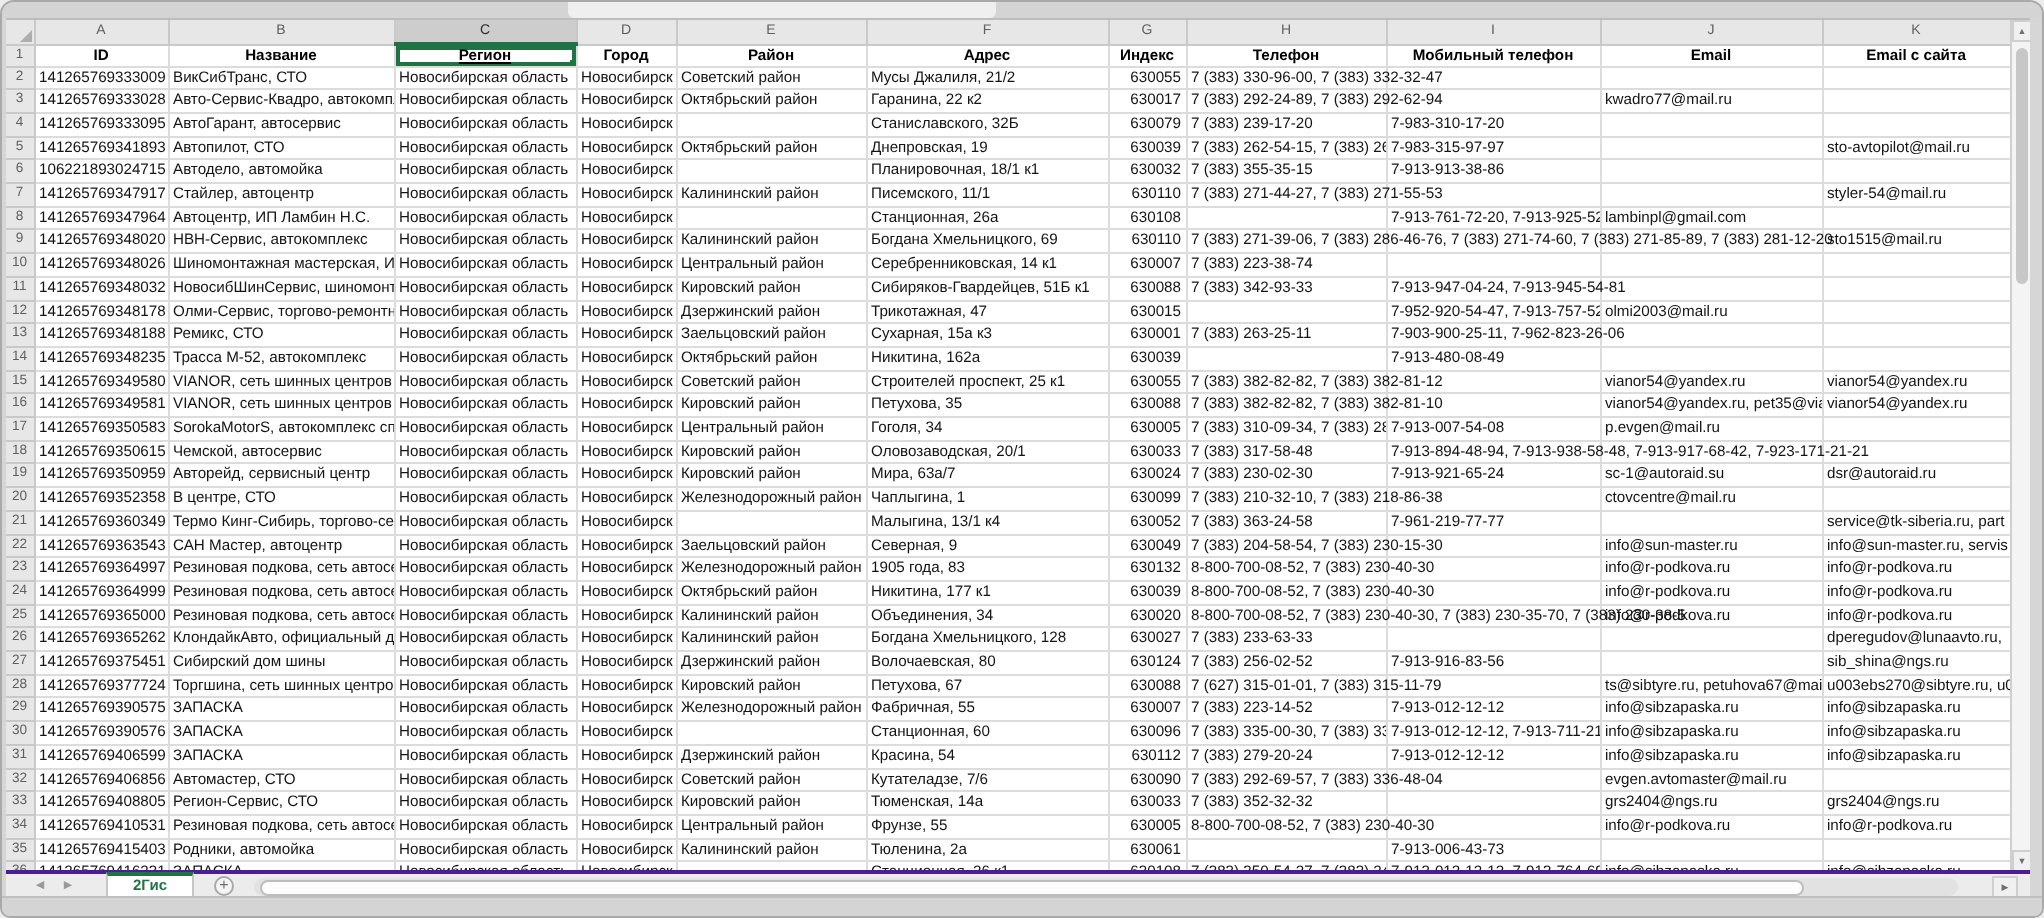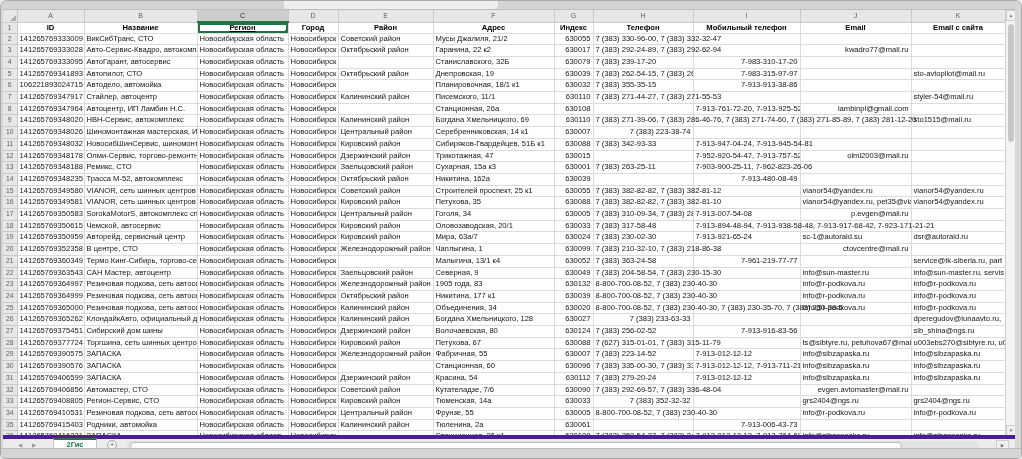--- a/index.html
+++ b/index.html
@@ -21,30 +21,30 @@
     border-left:6px solid transparent;border-bottom:6px solid #aeaeae;}
   tr.letters th.selcol{background:#cdcdcd;border-bottom:2px solid #217346;color:#2b2b2b;}
   th.rownum{background:#e7e7e7;color:#5f5f5f;font-size:6.8px;text-align:center;
     border-color:#c9c9c9;font-weight:normal;}
   tr.r1 td{font-weight:bold;text-align:center;height:9.5px;line-height:9.5px;color:#000;}
   tr.r1 th{height:9.5px;line-height:9.5px;}
   .active-cell{box-shadow:inset 0 0 0 2px #217346;position:relative;text-decoration:underline;}
   .active-cell::after{content:"";position:absolute;right:0;bottom:0;width:3px;height:3px;background:#217346;}
   .c-right{text-align:right;}
   .c-left{text-align:left;}
-  td.ovf{overflow:visible;text-align:right;}
+  td.ovf{overflow:visible;}
   
   .vscroll{position:absolute;left:1002px;top:0;width:10px;height:426px;background:#f4f4f4;border-left:1px solid #cfcfcf;box-sizing:border-box;}
   .varrow{position:absolute;left:0;width:9px;height:11px;background:#f0f0f0;border:1px solid #cfcfcf;border-right:none;
     box-sizing:border-box;color:#707070;font-size:4.5px;text-align:center;line-height:10px;}
   .varrow.up{top:0;}
   .varrow.down{bottom:0;}
   .vthumb{position:absolute;left:1.5px;top:14px;width:6px;height:118px;background:#c7c7c7;border-radius:3px;}
   
-  .tabbar{position:absolute;left:2px;top:434px;width:1012px;height:13px;background:#ececec;border-top:4px solid #4c1d95;box-sizing:border-box;}
+  .tabbar{position:absolute;left:2px;top:434px;width:1012px;height:13px;background:#ececec;border-top:2px solid #4c1d95;box-sizing:border-box;}
   .nav{position:absolute;top:0;color:#9a9a9a;font-size:5.5px;line-height:12px;width:10px;text-align:center;}
   .nav.prev{left:12px;}
   .nav.next{left:26px;}
   .tab{position:absolute;left:50px;top:-1px;height:13px;min-width:44px;background:#ffffff;
     border:1px solid #c6c6c6;border-top:2px solid #217346;box-sizing:border-box;
     color:#217346;font-weight:bold;font-size:7.5px;line-height:10px;text-align:center;padding:0 6px;}
   .addsheet{position:absolute;left:104px;top:1px;width:10px;height:10px;border:1px solid #a9a9a9;border-radius:50%;
     box-sizing:border-box;color:#6f6f6f;font-size:8px;line-height:8px;text-align:center;background:#f4f4f4;}
   .hscroll{position:absolute;left:124px;top:2px;height:9px;width:852px;background:#e2e2e2;border-radius:5px;}
   .hthumb{position:absolute;left:3px;top:0.5px;height:8px;width:772px;background:#fdfdfd;border:1px solid #bdbdbd;border-radius:4px;box-sizing:border-box;}

